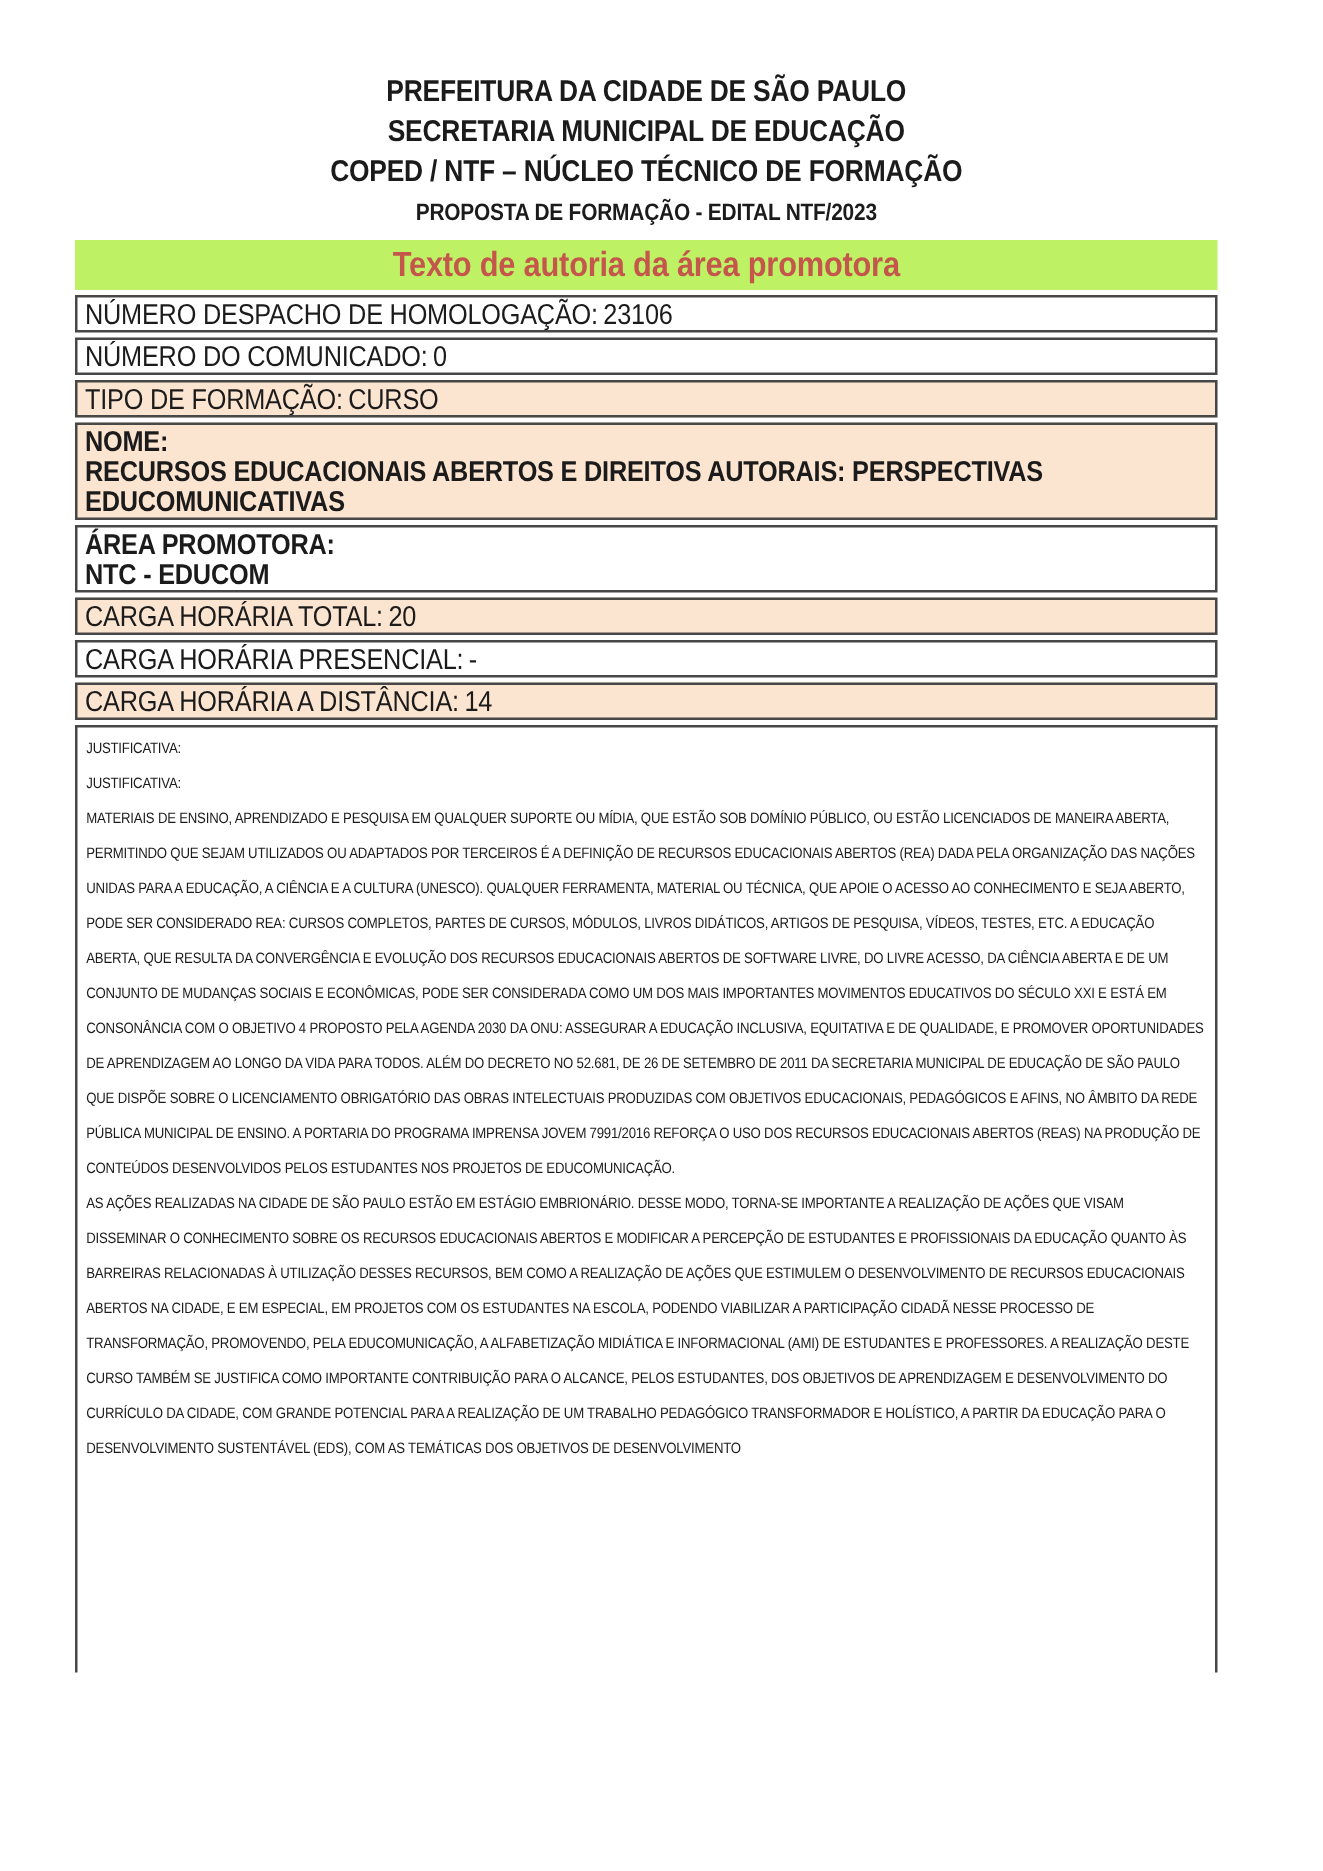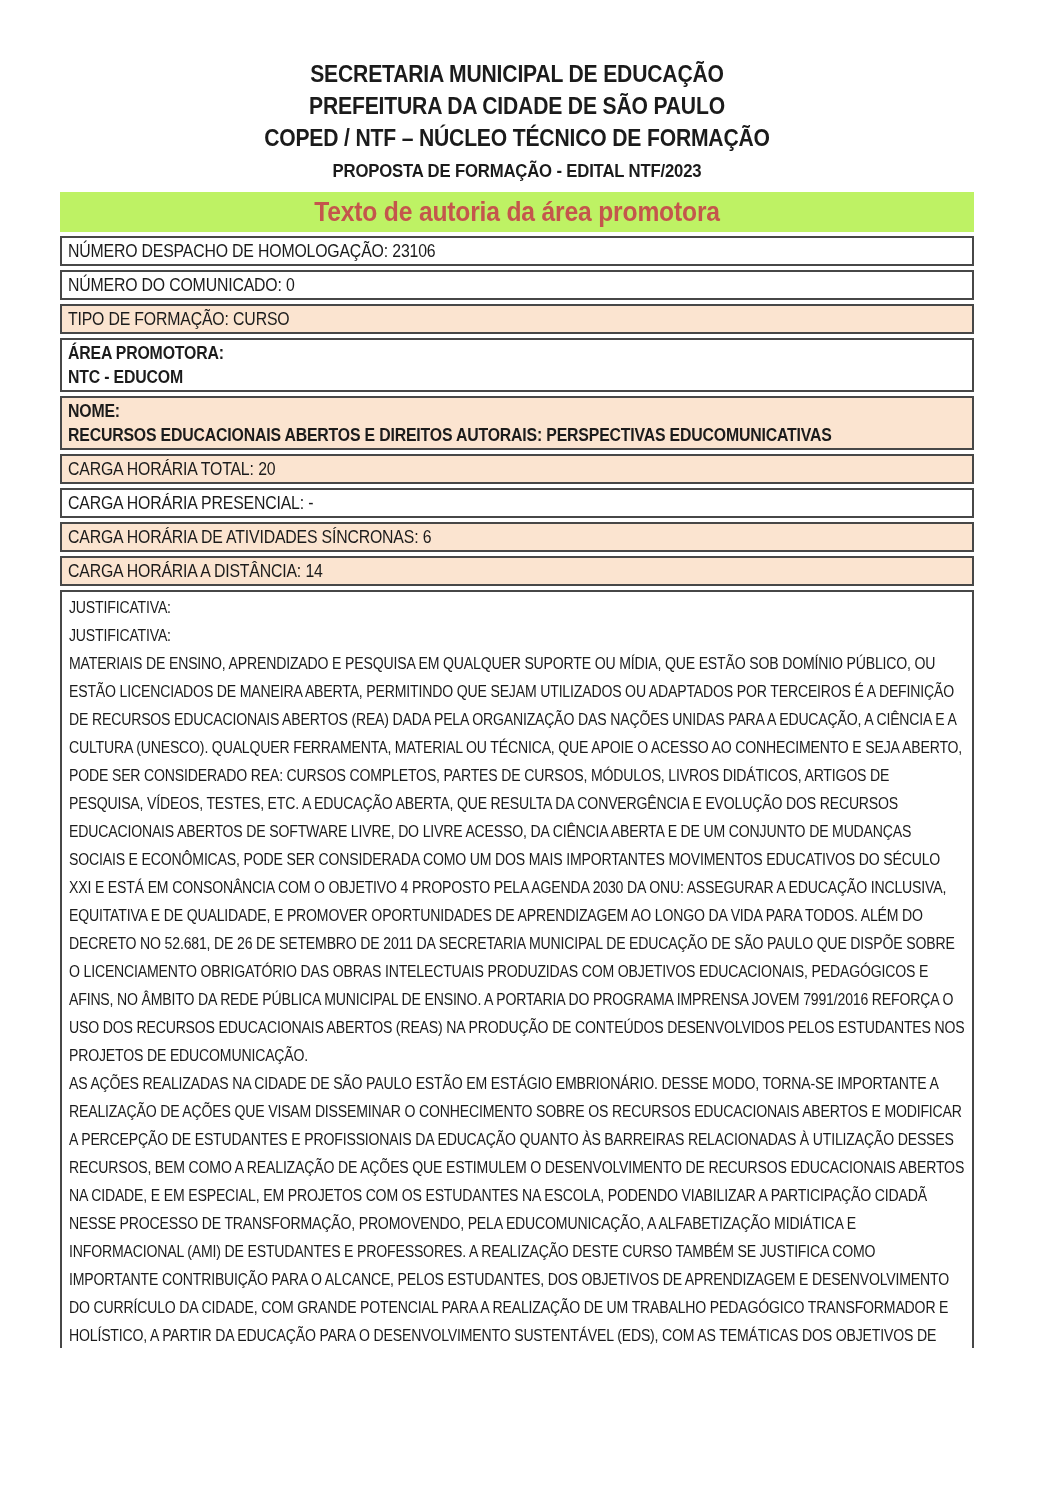--- a/index.html
+++ b/index.html
@@ -49,52 +49,52 @@
     line-height: 40px;
     text-align: center;
     color: #C4564C;
     white-space: nowrap;
   }
   .frow {
     border: 2px solid #474747;
     background: #ffffff;
     padding: 1px 6px;
     margin-top: 4px;
-    font-size: 18px;
+    font-size: 23px;
     line-height: 24px;
   }
   .frow.shaded { background: #FBE4D0; }
   .frow.bold { font-weight: bold; }
   .frow .lbl { display: inline; }
   .frow .val { display: inline; margin-left: 5px; }
   .frow.stacked .lbl, .frow.stacked .val { display: block; margin-left: 0; }
   .just-box {
     margin-top: 4px;
     border: 2px solid #474747;
     border-bottom: none;
     height: 752px;
     overflow: hidden;
     padding: 2px 7px;
-    font-size: 16px;
+    font-size: 12px;
   }
   .just-box .jline { line-height: 28px; }
   .just-box p { margin: 0; line-height: 28px; }
 </style>
 </head>
 <body>
 
 <div class="page">
   <div class="content">
 
     <div class="header">
       <div class="hline">
-          <span class="cond">SECRETARIA MUNICIPAL DE EDUCAÇÃO</span>
+          <span class="cond">PREFEITURA DA CIDADE DE SÃO PAULO</span>
         </div>
       <div class="hline">
-          <span class="cond">PREFEITURA DA CIDADE DE SÃO PAULO</span>
+          <span class="cond">SECRETARIA MUNICIPAL DE EDUCAÇÃO</span>
         </div>
       <div class="hline">
           <span class="cond">COPED / NTF – NÚCLEO TÉCNICO DE FORMAÇÃO</span>
         </div>
       <div class="hline hline-big">
           <span class="cond">PROPOSTA DE FORMAÇÃO - EDITAL NTF/2023</span>
         </div>
     </div>
 
     <div class="banner">
@@ -107,46 +107,43 @@
 
 
     <div class="frow">
       <div class="cond"><span class="lbl">NÚMERO DO COMUNICADO:</span><span class="val">0</span></div>
     </div>
 
     <div class="frow shaded">
       <div class="cond"><span class="lbl">TIPO DE FORMAÇÃO:</span><span class="val">CURSO</span></div>
     </div>
 
+    <div class="frow shaded stacked bold">
+      <div class="cond">
+          <span class="lbl">NOME:</span>
+          <span class="val">RECURSOS EDUCACIONAIS ABERTOS E DIREITOS AUTORAIS: PERSPECTIVAS EDUCOMUNICATIVAS</span>
+        </div>
+    </div>
+
     <div class="frow stacked bold">
       <div class="cond">
           <span class="lbl">ÁREA PROMOTORA:</span>
           <span class="val">NTC - EDUCOM</span>
-        </div>
-    </div>
-
-    <div class="frow shaded stacked bold">
-      <div class="cond">
-          <span class="lbl">NOME:</span>
-          <span class="val">RECURSOS EDUCACIONAIS ABERTOS E DIREITOS AUTORAIS: PERSPECTIVAS EDUCOMUNICATIVAS</span>
         </div>
     </div>
 
 
     <div class="frow shaded">
       <div class="cond"><span class="lbl">CARGA HORÁRIA TOTAL:</span><span class="val">20</span></div>
     </div>
 
     <div class="frow">
       <div class="cond"><span class="lbl">CARGA HORÁRIA PRESENCIAL:</span><span class="val">-</span></div>
     </div>
 
-    <div class="frow shaded">
-      <div class="cond"><span class="lbl">CARGA HORÁRIA DE ATIVIDADES SÍNCRONAS:</span><span class="val">6</span></div>
-    </div>
 
 
     <div class="frow shaded">
       <div class="cond"><span class="lbl">CARGA HORÁRIA A DISTÂNCIA:</span><span class="val">14</span></div>
     </div>
 
     <div class="just-box">
       <div class="cond">
         <div class="jline">JUSTIFICATIVA:</div>
         <div class="jline">JUSTIFICATIVA:</div>

